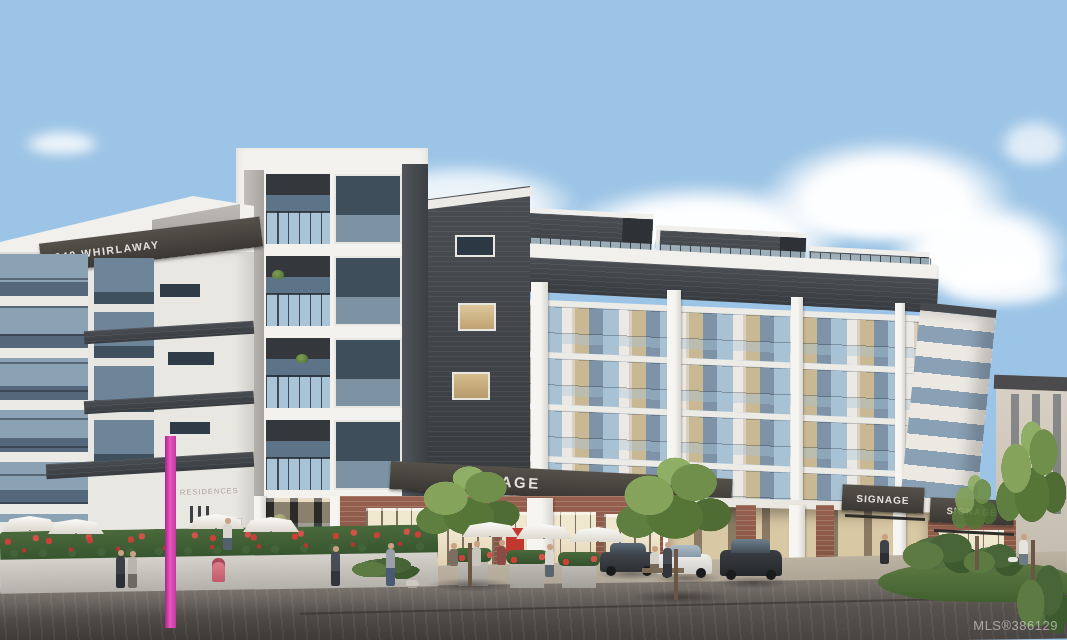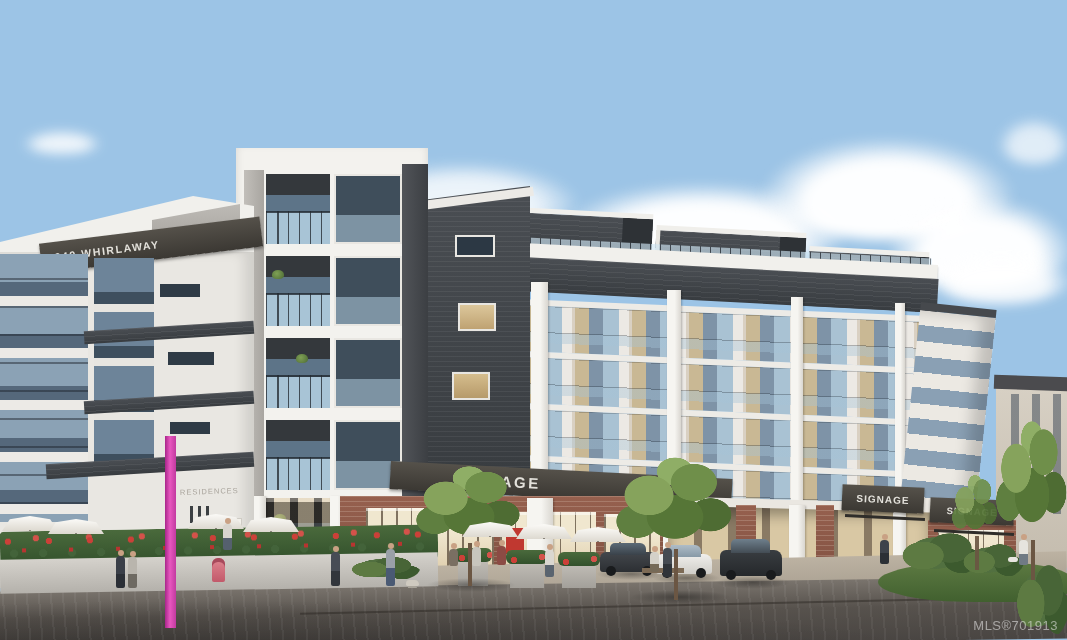--- a/index.html
+++ b/index.html
@@ -300,16 +300,16 @@
   <div class="abs person" style="left:472px;top:547px;height:19px;background:#c8c5bd;"></div>
   <div class="abs person" style="left:497px;top:546px;height:19px;background:#8c4b44;"></div>
   <div class="abs person" style="left:545px;top:550px;height:27px;background:linear-gradient(180deg,#dad7d0 0 55%,#5a646f 55%);"></div>
   <div class="abs person" style="left:663px;top:548px;height:29px;background:linear-gradient(180deg,#464b52 0 55%,#303439 55%);"></div>
   <div class="abs person" style="left:650px;top:552px;height:20px;background:linear-gradient(180deg,#d4d1c9 0 60%,#756a58 60%);"></div>
   <div class="abs person" style="left:880px;top:540px;height:24px;background:linear-gradient(180deg,#3e434b 0 55%,#2c3036 55%);"></div>
   <div class="abs person" style="left:1019px;top:540px;height:25px;background:linear-gradient(180deg,#e6e4de 0 55%,#707a84 55%);"></div>
   <div class="abs" style="left:1008px;top:557px;width:10px;height:5px;border-radius:3px;background:#e8e6e0;"></div>
 
   <div class="abs wm" style="right:9px;bottom:7px;">
-    <span>MLS®701913</span>
+    <span>MLS®386129</span>
   </div>
 
 </div>
 
 </body></html>

